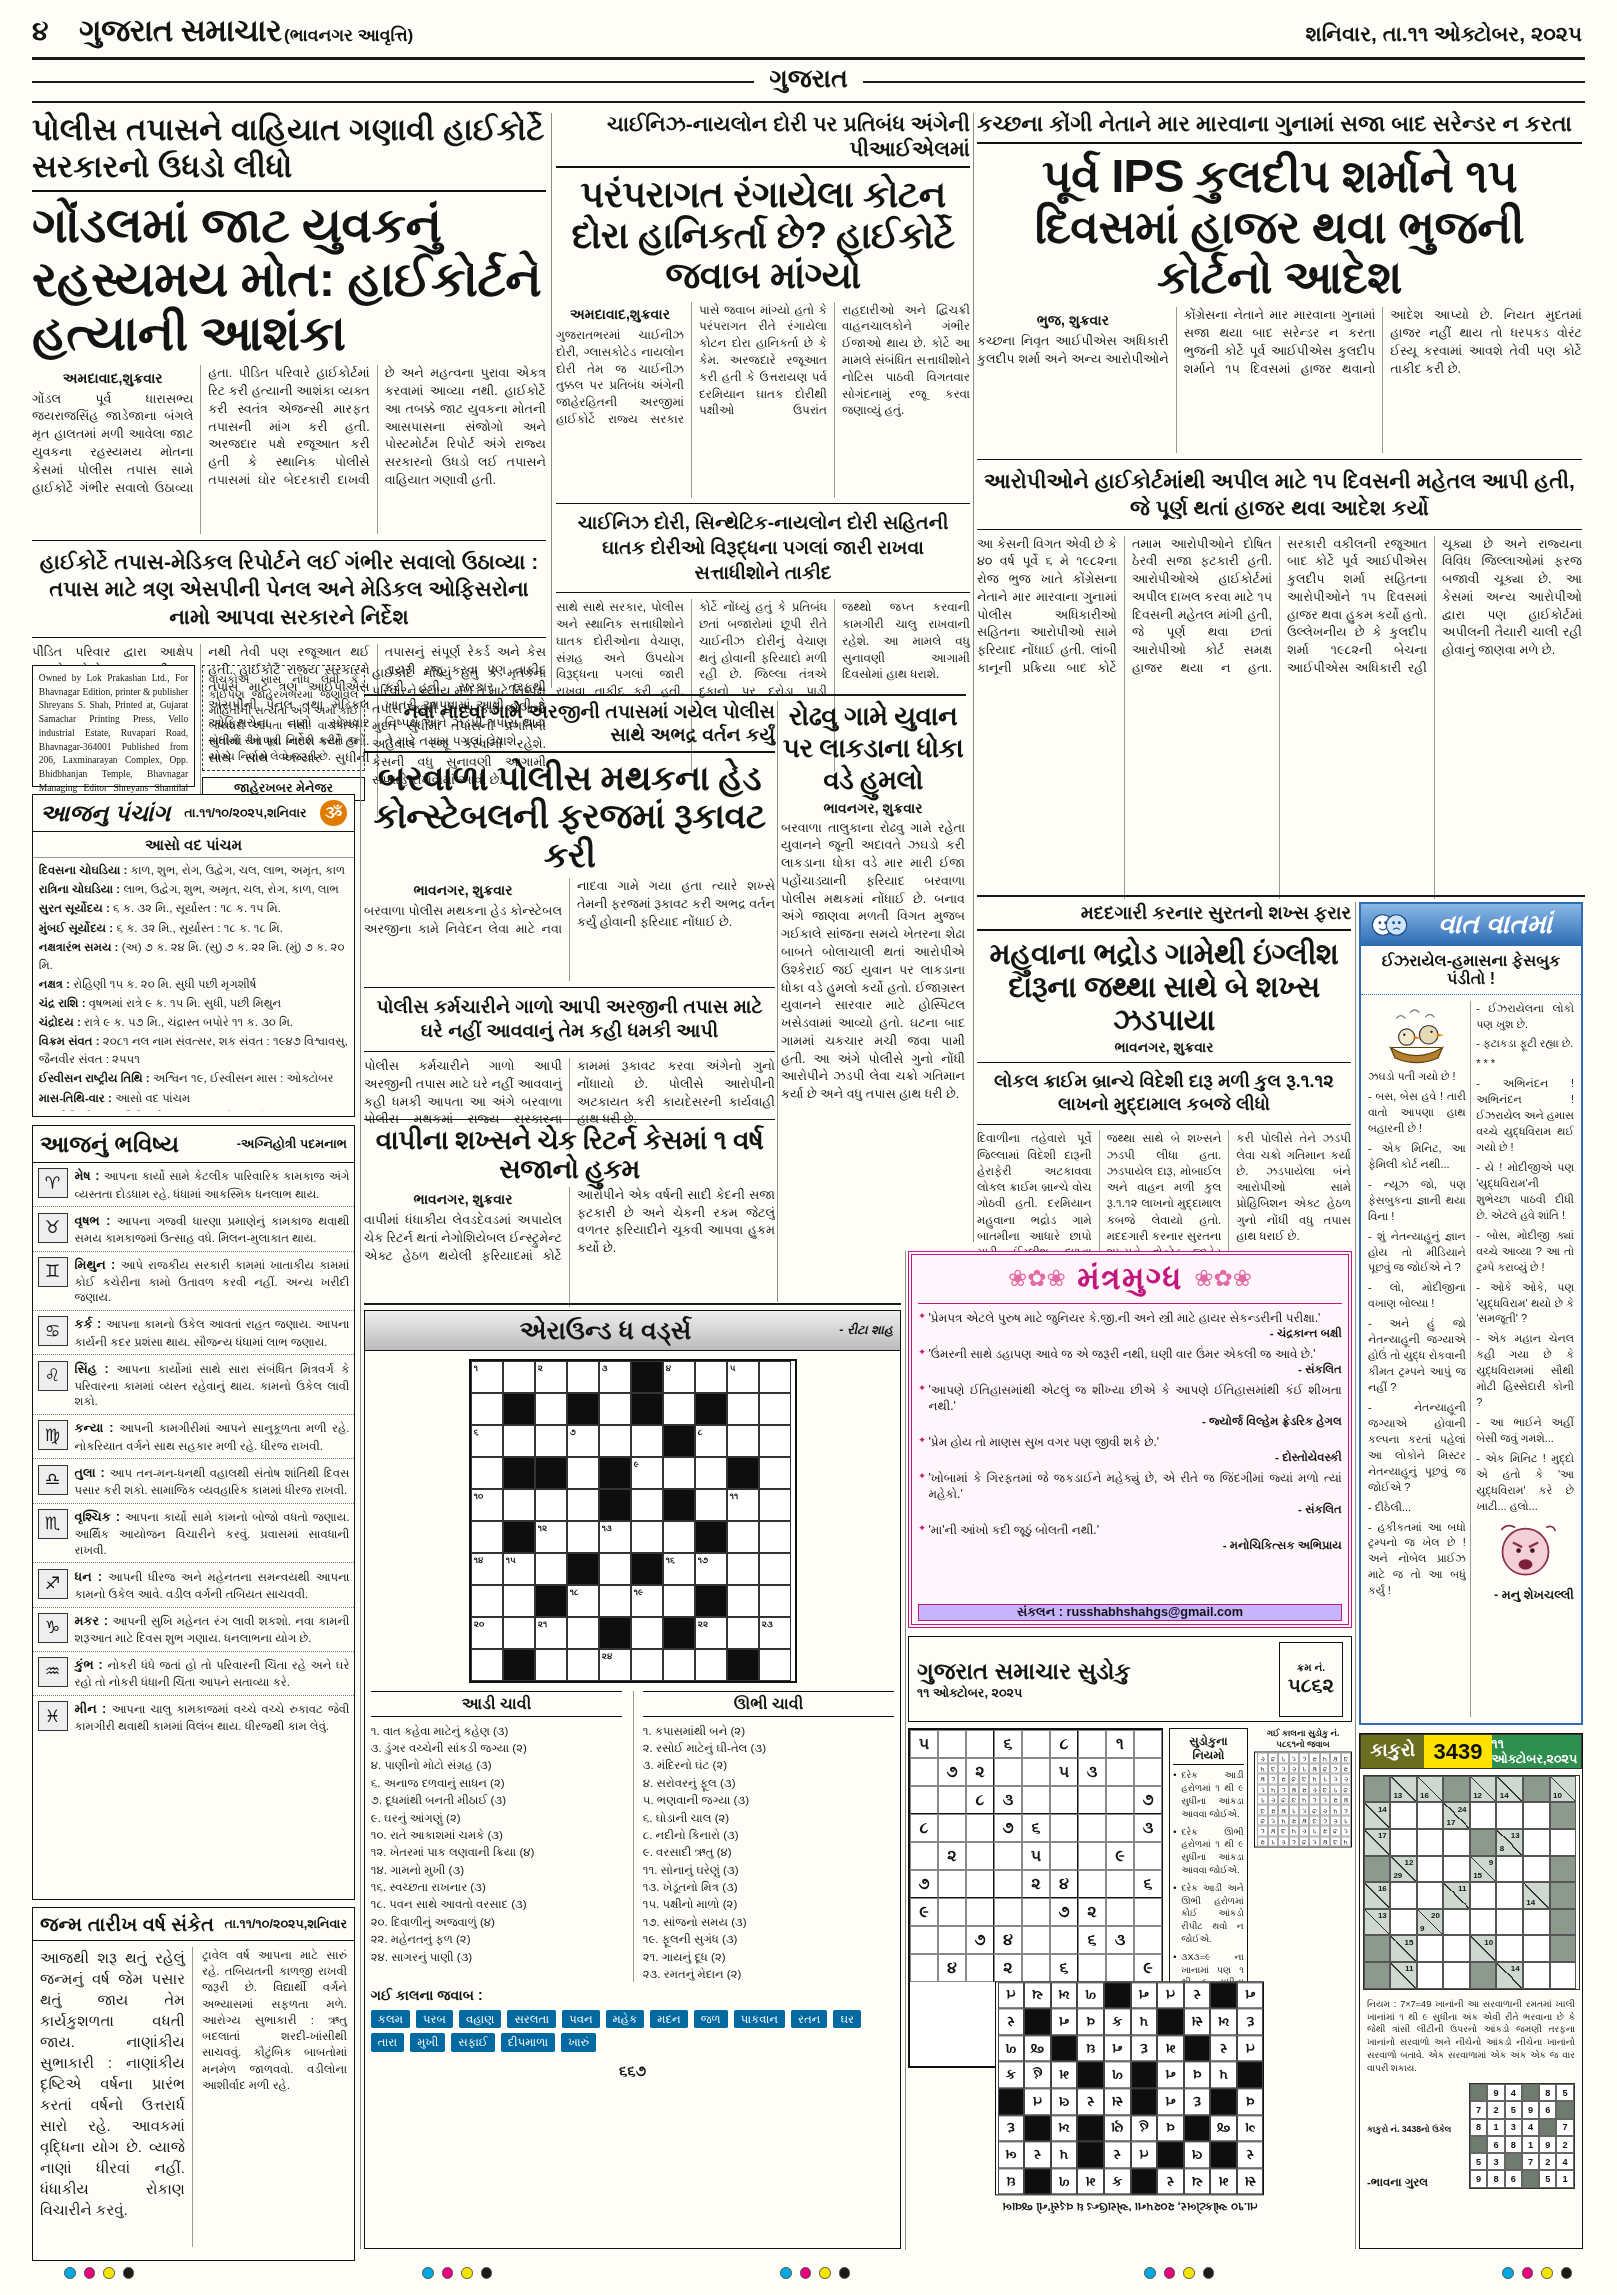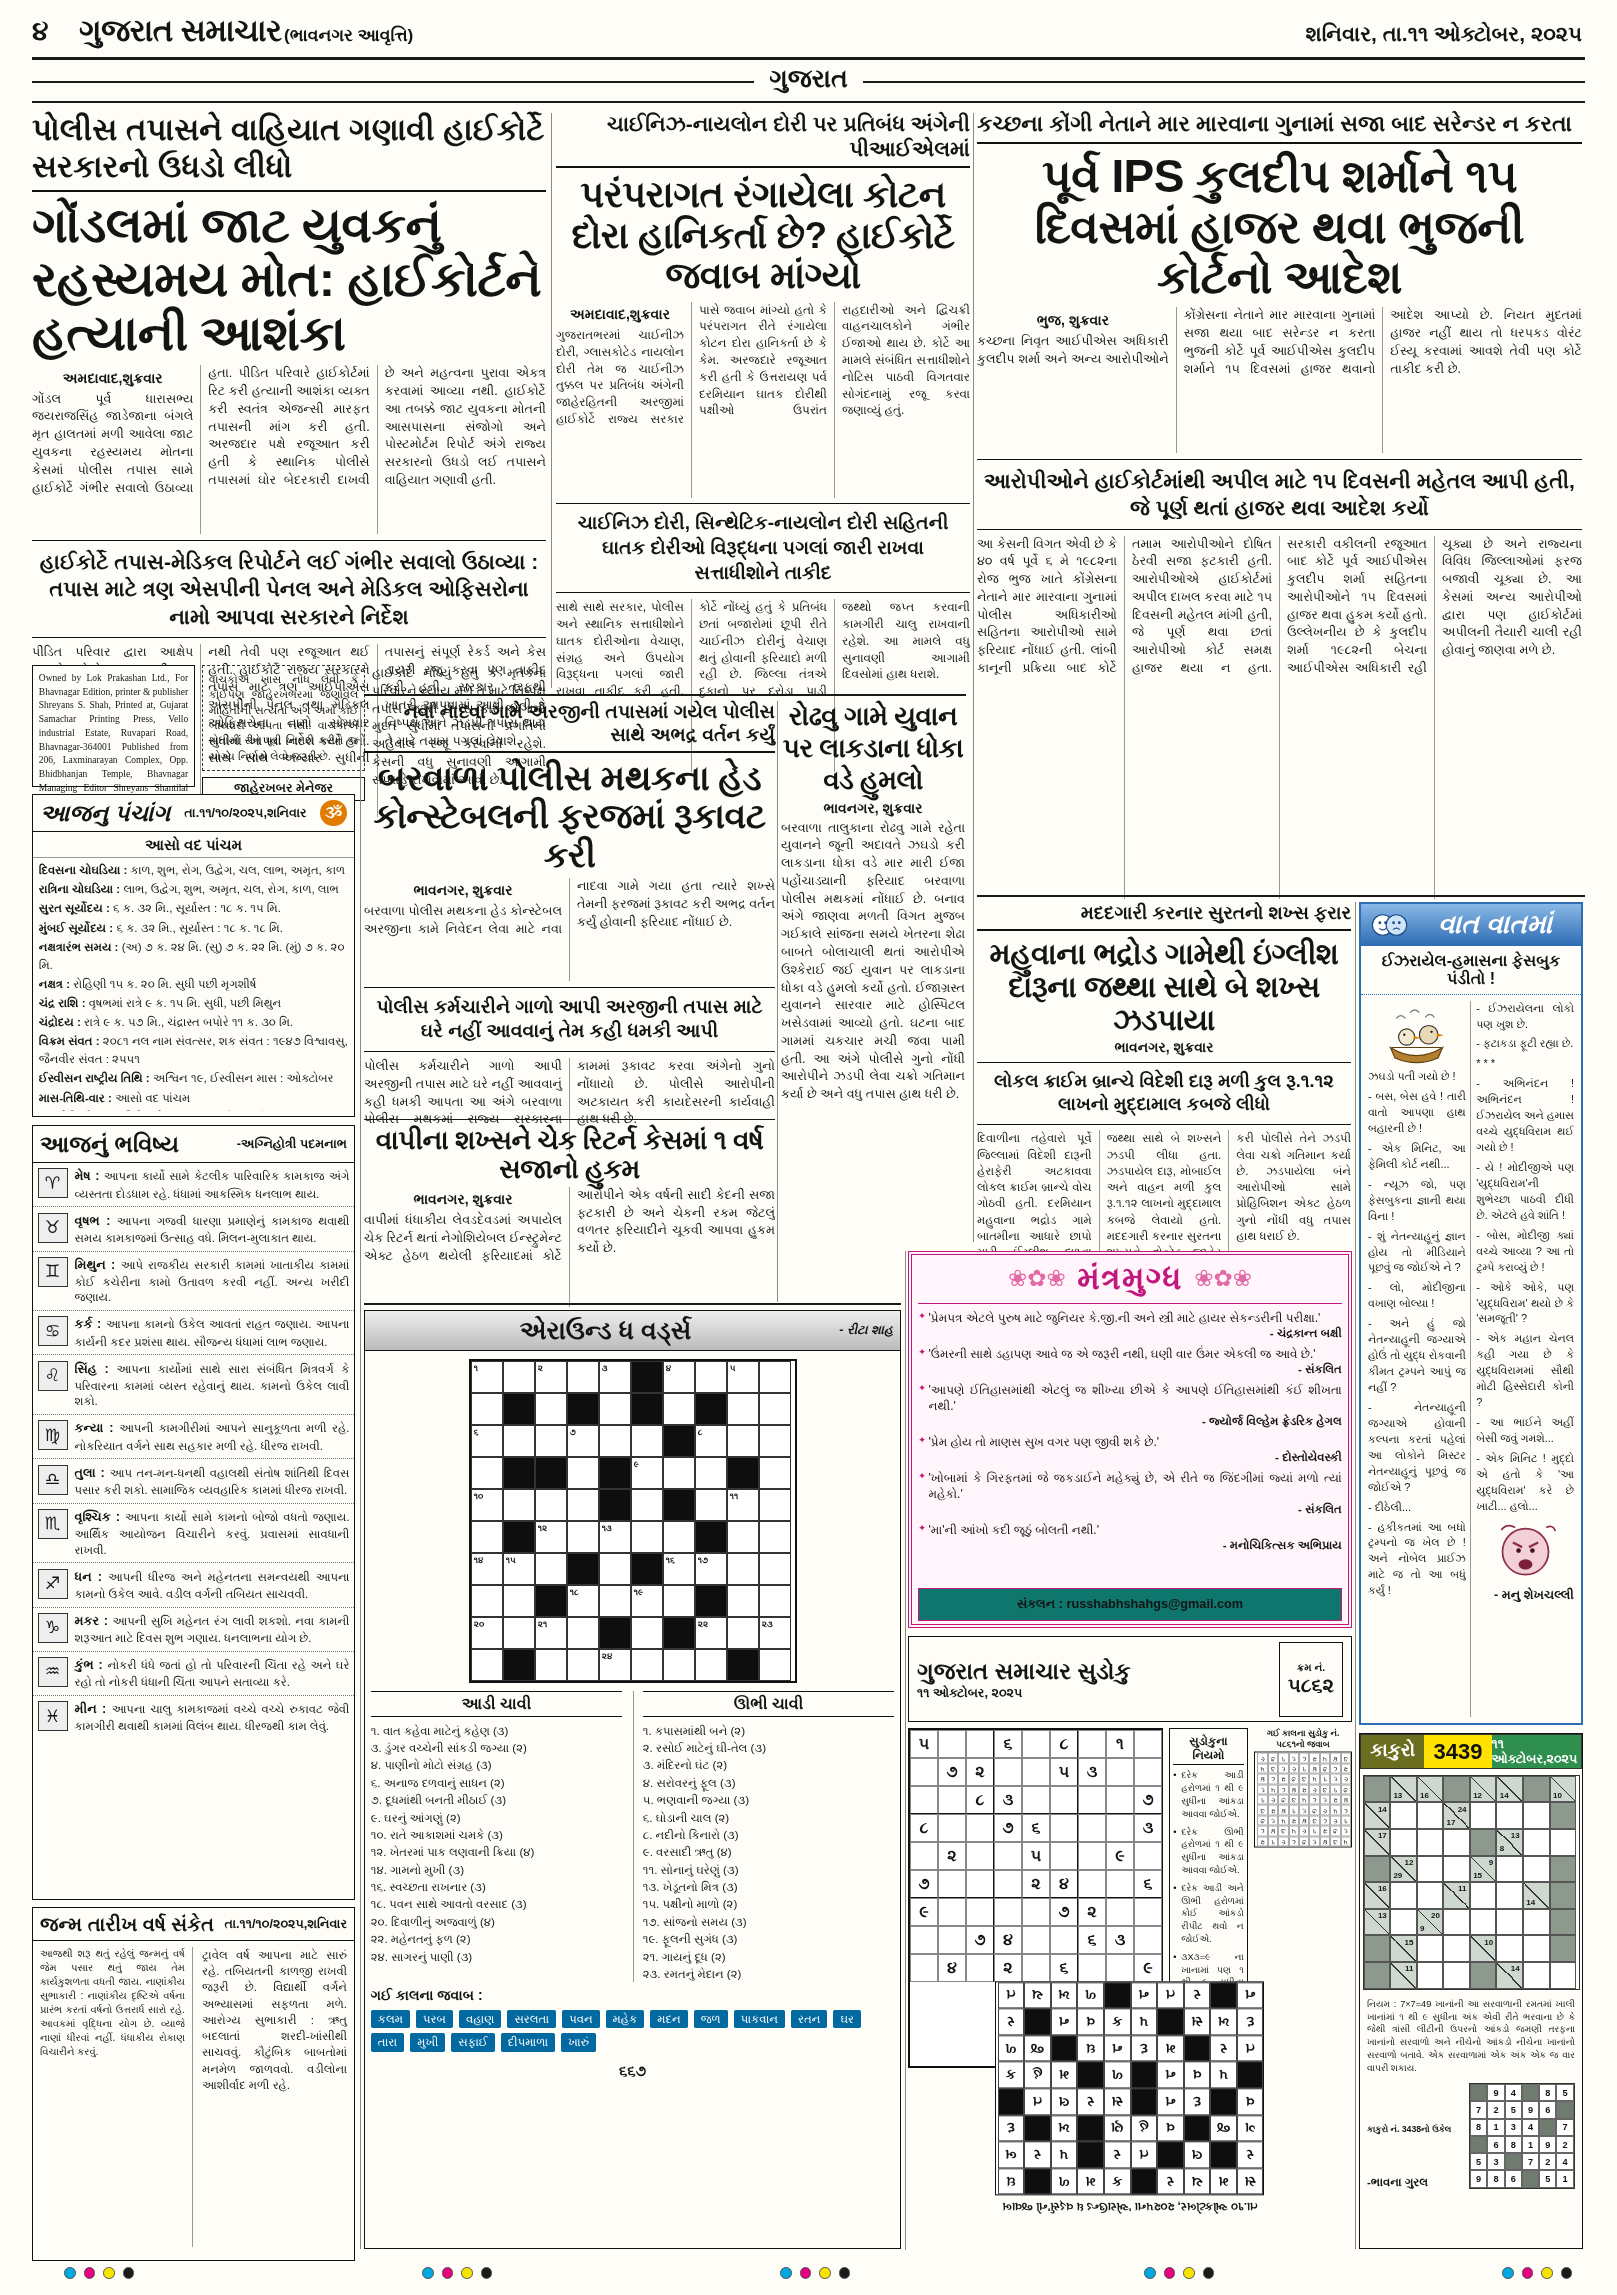--- a/index.html
+++ b/index.html
@@ -75,21 +75,21 @@
 .vl{margin-bottom:4px;text-align:justify}
 .vsig{font-weight:700;text-align:right;font-size:12.7px}
 .mantrabox{border:1.7px solid #c2187e;outline:0.6px solid #c2187e;outline-offset:-4px;height:100%;background:#fff5fa;padding:5.8px 9.2px;display:flex;flex-direction:column}
 .mantrahead{display:flex;align-items:center;justify-content:center;gap:11.6px;padding:2.3px 0 5.8px;border-bottom:1.2px solid #c2187e;margin-bottom:5.8px}
 .mantrahead .t{font-weight:700;font-size:32px;color:#c2187e;letter-spacing:1.2px}
 .lotus{color:#e26aa5;font-size:23px}
 .q{margin-bottom:5.8px}
 .qt{font-size:12px;line-height:1.35;text-align:justify;padding-left:10.4px;position:relative}
 .qt::before{content:"✦";position:absolute;left:0;color:#c2187e;font-size:9.2px}
 .qa{font-weight:700;font-size:11.6px;text-align:right}
-.mfoot{margin-top:auto;border:1.2px solid #c2187e;background:#0f766e;text-align:center;font-weight:700;font-size:12.7px;padding:8px}
+.mfoot{margin-top:auto;border:1.2px solid #c2187e;background:#c4b5fd;text-align:center;font-weight:700;font-size:12.7px;padding:0}
 .imprint{font-size:9.5px;line-height:1.45;padding:5.8px;text-align:justify}
 .noticebox{border:1.2px dashed #333;padding:5.8px;font-size:11px;line-height:1.4;text-align:justify}
 .mgrbox{border:1.2px solid #111;text-align:center;font-weight:700;font-size:12.7px;padding:3.5px;margin-top:5.8px}
 .reg{position:absolute;display:flex;gap:8px}
 .reg i{width:11.6px;height:11.6px;border-radius:50%;display:block;border:0.6px solid #555}
 .sudheadbox{border:1.7px solid #111;display:flex;align-items:center;justify-content:space-between;padding:4.6px 8px}
 .sudtitle{font-weight:700;font-size:23px}
 .suddate{font-weight:700;font-size:12.7px;margin-top:1.2px}
 .serialbox{border:1.2px solid #111;text-align:center;padding:19px 8px}
 .serialbox .sl{font-size:10.4px;font-weight:700}
@@ -274,21 +274,21 @@
   </div>
 </div>
   </div>
 
   <div class="abs box" style="left:32px;top:1907px;width:323px;height:354px">
     <div class="boxhead">
       <span class="t" style="font-size:19.6px">જન્મ તારીખ વર્ષ સંકેત</span>
       <span class="d">તા.૧૧/૧૦/૨૦૨૫,શનિવાર</span>
     </div>
     <div style="display:flex;gap:9.2px;padding:5.8px 7px;height:312px;overflow:hidden">
-      <div class="btxt" style="flex:1;font-size:10px;border-right:0.6px solid #9a9a94;padding-right:7px">આજથી શરૂ થતું રહેલું જન્મનું વર્ષ જેમ પસાર થતું જાય તેમ કાર્યકુશળતા વધતી જાય. નાણાંકીય સુભાકારી : નાણાંકીય દૃષ્ટિએ વર્ષના પ્રારંભ કરતાં વર્ષનો ઉત્તરાર્ધ સારો રહે. આવકમાં વૃદ્ધિના યોગ છે. વ્યાજે નાણાં ધીરવાં નહીં. ધંધાકીય રોકાણ વિચારીને કરવું.</div>
+      <div class="btxt" style="flex:1;font-size:15px;border-right:0.6px solid #9a9a94;padding-right:7px">આજથી શરૂ થતું રહેલું જન્મનું વર્ષ જેમ પસાર થતું જાય તેમ કાર્યકુશળતા વધતી જાય. નાણાંકીય સુભાકારી : નાણાંકીય દૃષ્ટિએ વર્ષના પ્રારંભ કરતાં વર્ષનો ઉત્તરાર્ધ સારો રહે. આવકમાં વૃદ્ધિના યોગ છે. વ્યાજે નાણાં ધીરવાં નહીં. ધંધાકીય રોકાણ વિચારીને કરવું.</div>
       <div class="btxt" style="flex:1;font-size:11.6px">ટ્રાવેલ વર્ષ આપના માટે સારું રહે. તબિયતની કાળજી રાખવી જરૂરી છે. વિદ્યાર્થી વર્ગને અભ્યાસમાં સફળતા મળે. આરોગ્ય સુભાકારી : ઋતુ બદલાતાં શરદી-ખાંસીથી સાચવવું. કૌટુંબિક બાબતોમાં મનમેળ જાળવવો. વડીલોના આશીર્વાદ મળી રહે.</div>
     </div>
   </div>
 
   <div class="abs rule" style="left:364px;top:694px;width:602px;height:1.7px"></div>
   <div class="abs" style="left:364px;top:701px;width:411px">
     <div class="kicker ctr" style="font-size:19px">નવા નાદવા ગામે અરજીની તપાસમાં ગયેલ પોલીસ સાથે અભદ્ર વર્તન કર્યું</div>
     <div class="hl" style="font-size:35px;margin:5.8px 0 3.5px;text-align:center">બરવાળા પોલીસ મથકના હેડ કોન્સ્ટેબલની ફરજમાં રૂકાવટ કરી</div>
     <div class="clip" style="height:103px">
       <div class="cols2 btxt" style="height:100%">

